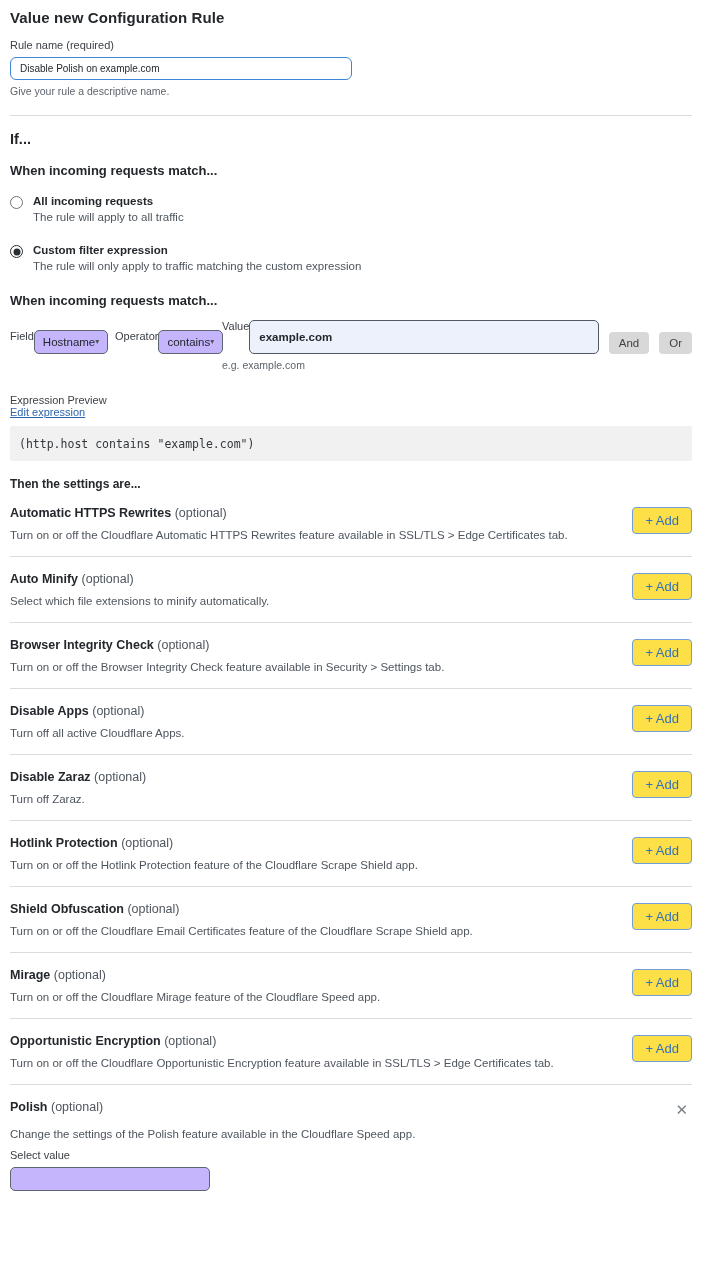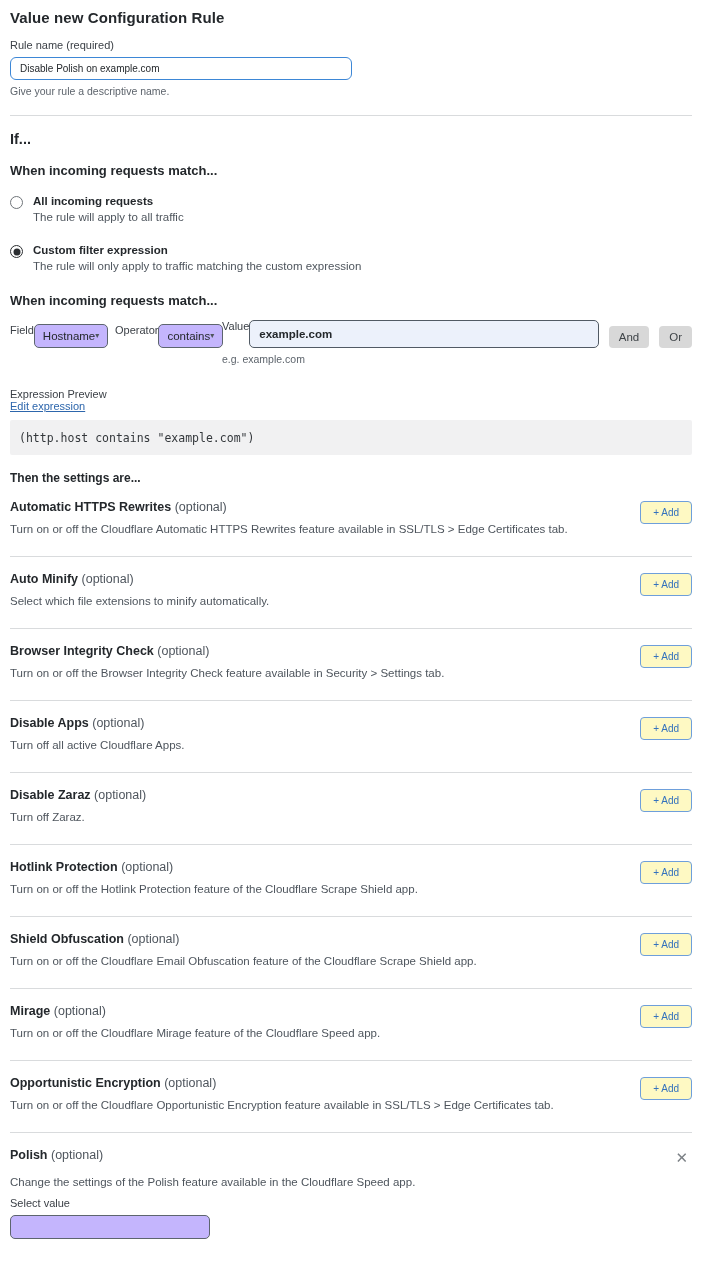--- a/index.html
+++ b/index.html
@@ -52,21 +52,21 @@
   .col-field { width: 98px; margin-right: 7px; }
   .col-operator { width: 100px; margin-right: 7px; }
   .col-value { width: 388px; }
   .select-box {
     height: 24px; border: 1px solid #5d656e; border-radius: 5px; background: #c4b5fd;
     display: flex; align-items: center; justify-content: space-between;
     padding: 0 8px; font-size: 11.5px; color: #24282c; cursor: pointer;
   }
   .caret { font-size: 8px; color: #4e555d; line-height: 1; }
   .value-input {
-    height: 28px; width: 100%;
+    height: 34px; width: 100%;
     border: 1px solid #515a64; border-radius: 5px;
     background: #ecf1fb; padding: 0 9px;
     font-size: 11.5px; font-weight: 700; color: #24282c;
     font-family: "Liberation Sans", sans-serif; outline: none;
   }
   .conj-btn {
     height: 22px; margin-left: 10px; padding: 0 10px;
     background: #d8d8d8; color: #3f4448; border: none; border-radius: 4px;
     font-size: 11.5px; font-family: "Liberation Sans", sans-serif; cursor: pointer;
   }
@@ -79,30 +79,30 @@
     margin-top: 8px; background: #f1f1f2; border-radius: 2px;
     height: 35px; display: flex; align-items: center; padding: 0 9px;
     font-family: "DejaVu Sans Mono", "Liberation Mono", monospace;
     font-size: 11.5px; color: #33373b;
   }
 
   .then-heading { font-size: 12px; font-weight: 700; color: #24282c; margin-top: 16px; }
 
   .setting-row {
     display: flex; justify-content: space-between; align-items: flex-start;
-    padding: 15px 0 21px; border-bottom: 1px solid #d9dbdd;
+    padding: 15px 0 15px; border-bottom: 1px solid #d9dbdd;
   }
   .setting-title { font-size: 12.5px; color: #24282c; }
   .setting-title .t { font-weight: 700; }
   .setting-title .opt { font-weight: 400; color: #4e555d; }
   .setting-desc { font-size: 11.5px; color: #4e555d; margin-top: 9px; }
   .add-btn {
     margin-top: 1px; padding: 5px 12px;
-    background: #fef9c3; border: 1px solid #6e9fdb; border-radius: 4px;
-    color: #3371bd; font-size: 10px; font-family: "Liberation Sans", sans-serif;
+    background: #fde047; border: 1px solid #6e9fdb; border-radius: 4px;
+    color: #3371bd; font-size: 13px; font-family: "Liberation Sans", sans-serif;
     cursor: pointer; white-space: nowrap;
   }
 
   .polish-section { padding-top: 15px; }
   .polish-head { display: flex; justify-content: space-between; align-items: flex-start; }
   .close-x { font-size: 15px; color: #7c8186; cursor: pointer; line-height: 1; padding: 2px 4px; }
   .polish-select-label { font-size: 11px; color: #3c4147; margin-top: 9px; }
   .polish-select { width: 200px; margin-top: 6px; }
 </style>
 </head>
@@ -217,21 +217,21 @@
       <div>
         <div class="setting-title"><b class="t">Hotlink Protection</b> <span class="opt">(optional)</span></div>
         <div class="setting-desc">Turn on or off the Hotlink Protection feature of the Cloudflare Scrape Shield app.</div>
       </div>
       <button class="add-btn">+ Add</button>
     </div>
 
     <div class="setting-row">
       <div>
         <div class="setting-title"><b class="t">Shield Obfuscation</b> <span class="opt">(optional)</span></div>
-        <div class="setting-desc">Turn on or off the Cloudflare Email Obfuscation feature of the Cloudflare Scrape Shield app.</div>
+        <div class="setting-desc">Turn on or off the Cloudflare Email Certificates feature of the Cloudflare Scrape Shield app.</div>
       </div>
       <button class="add-btn">+ Add</button>
     </div>
 
     <div class="setting-row">
       <div>
         <div class="setting-title"><b class="t">Mirage</b> <span class="opt">(optional)</span></div>
         <div class="setting-desc">Turn on or off the Cloudflare Mirage feature of the Cloudflare Speed app.</div>
       </div>
       <button class="add-btn">+ Add</button>

